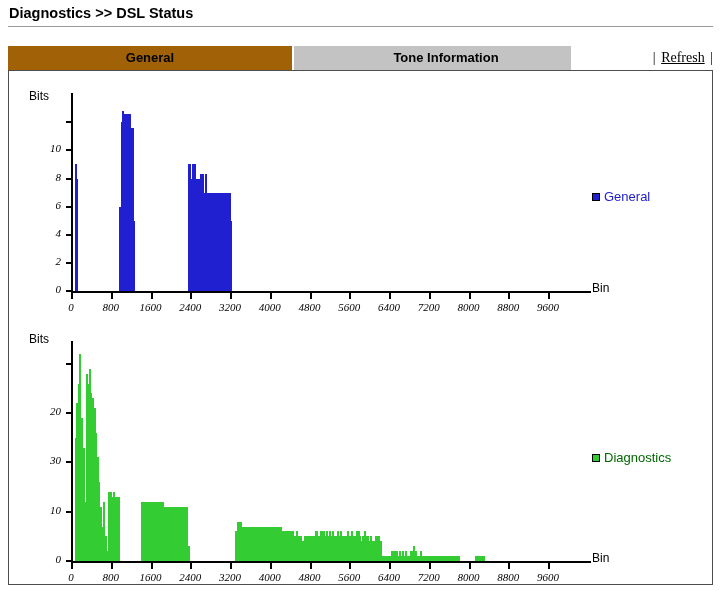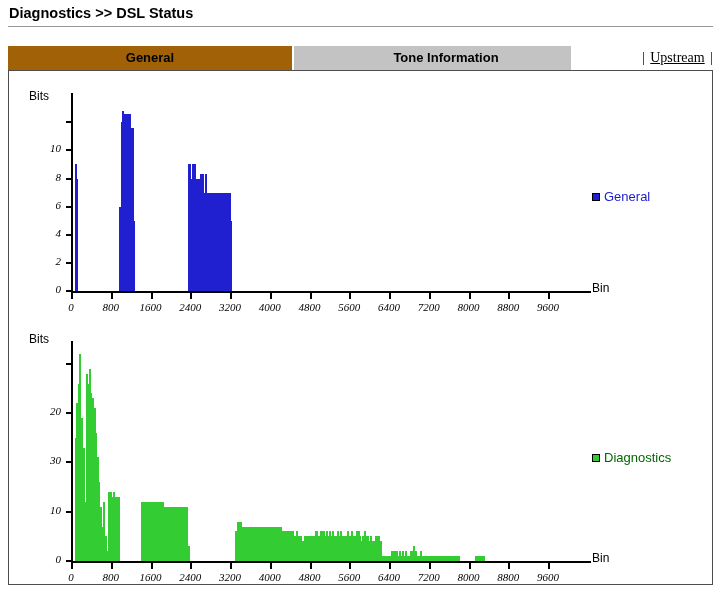--- a/index.html
+++ b/index.html
@@ -184,21 +184,21 @@
 
 <div id="tabbar">
   <div class="tab" id="tab-general" style="background: #a16207;">
     <span>General</span>
   </div>
   <div class="tab" id="tab-tone" style="background: rgb(195, 195, 195); padding-left: 27px;">
     <span>Tone Information</span>
   </div>
   <div id="refresh-wrap">
     <span class="bar-sep">|</span>
-    <a id="refresh-link" href="#">Upstream</a>
+    <a id="refresh-link" href="#">Refresh</a>
     <span class="bar-sep">|</span>
   </div>
 </div>
 
 <div id="content-frame" style="border-color: rgb(77, 77, 77);">
 
   <div class="chart-block" id="chart-upstream">
     <div class="ylabel" id="us-ylabel" style="left: 20px; top: 18px;">Bits</div>
     <div class="xlabel-axis" id="us-xlabel" style="left: 583px; top: 210px;">Bin</div>
     <div class="plot" id="us-plot" style="left: 62px; top: 40px; width: 497px; height: 180px;">

